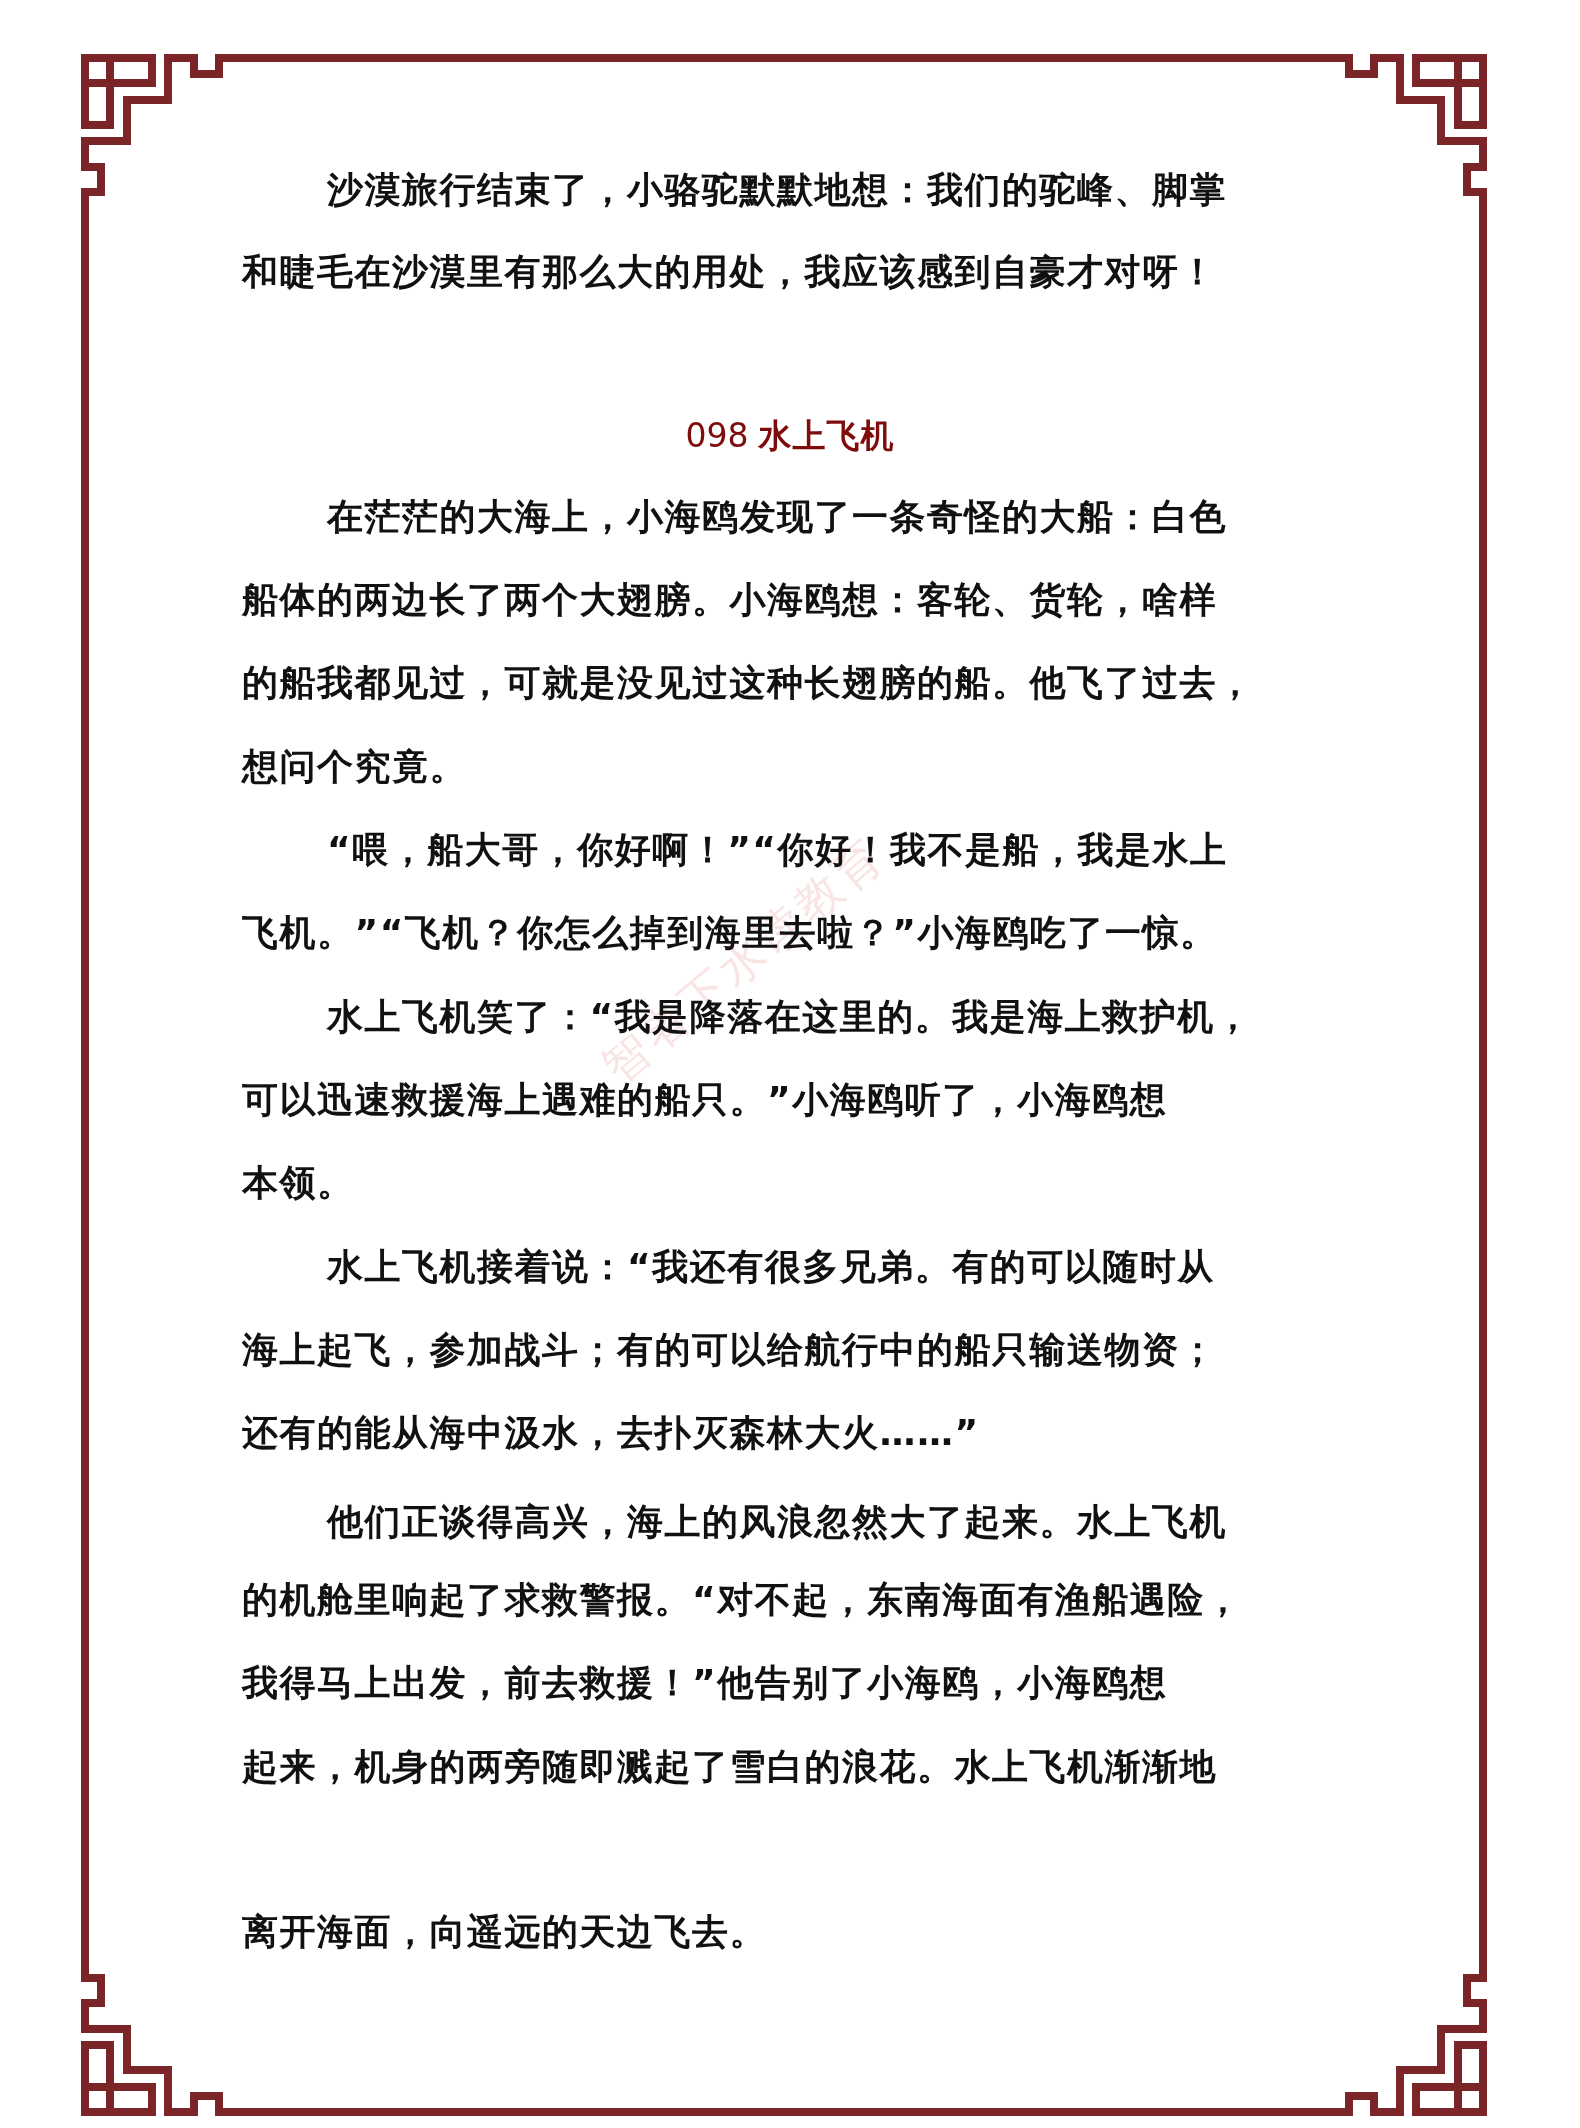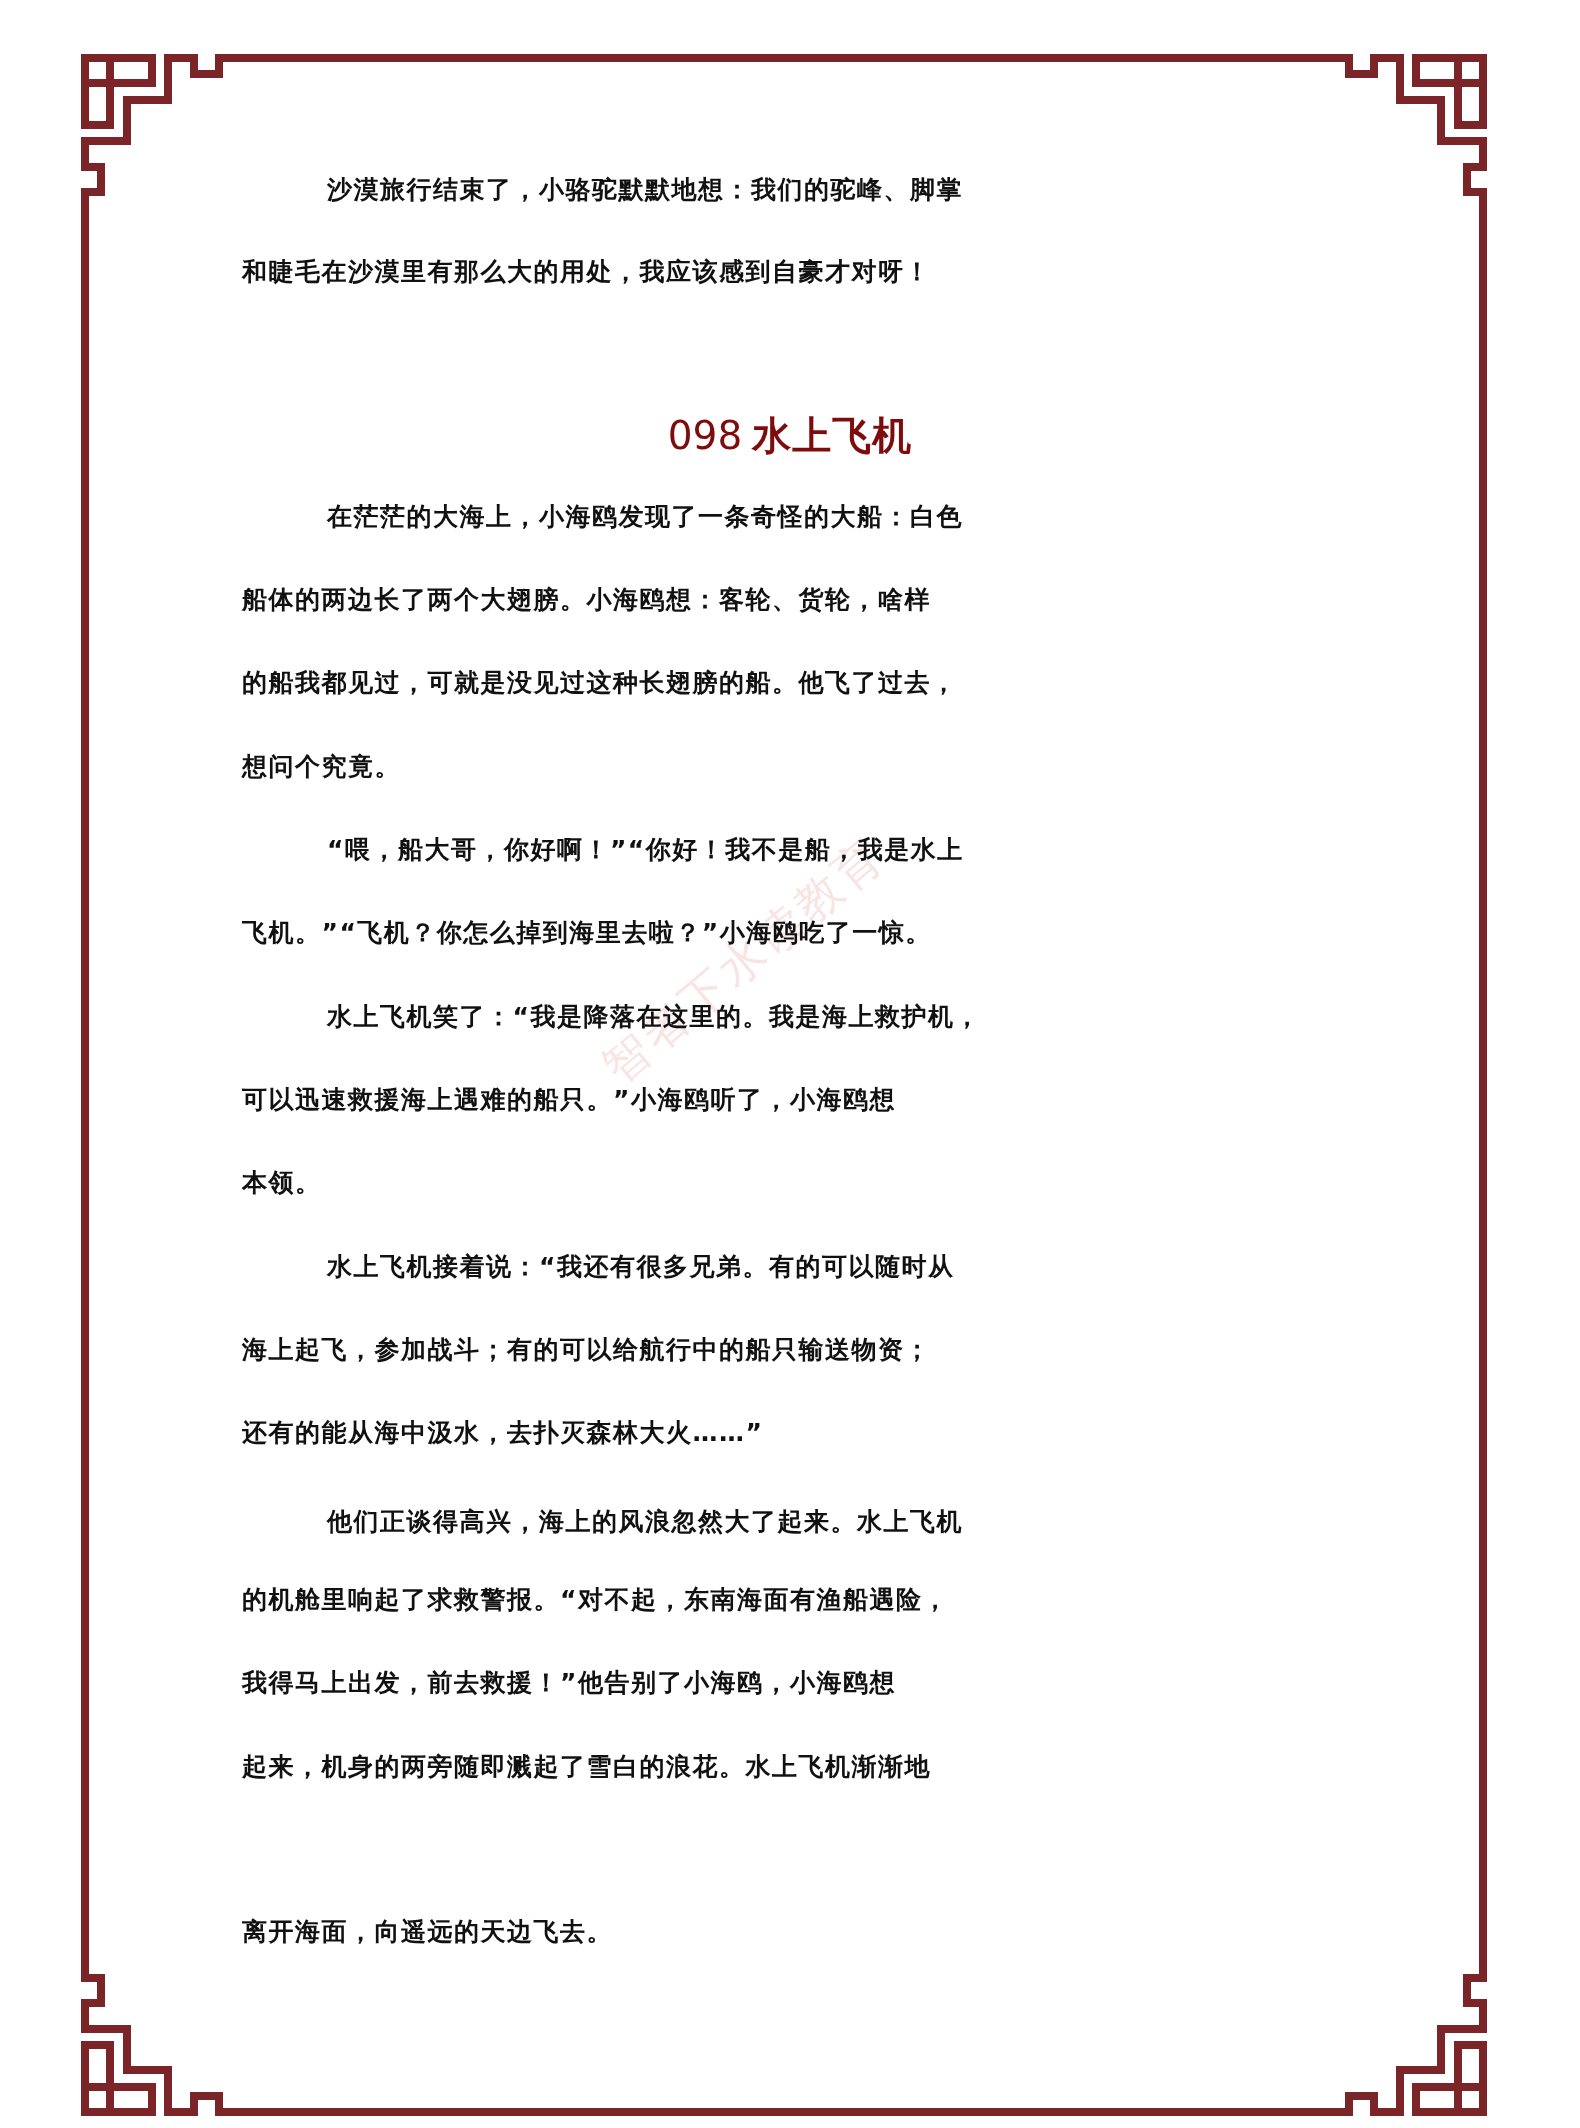--- a/index.html
+++ b/index.html
@@ -18,36 +18,36 @@
     position: absolute;
     left: 0; top: 0;
     width: 1580px; height: 2128px;
     pointer-events: none;
   }
   .line {
     position: absolute;
     left: 242px;
     height: 56px;
     line-height: 56px;
-    font-size: 25px;
+    font-size: 36px;
     font-weight: bold;
     color: #111111;
     white-space: nowrap;
     letter-spacing: 1.5px;
   }
   .line.indent { left: 327px; }
   .title {
     position: absolute;
     left: 0;
     width: 1580px;
     text-align: center;
     top: 408px;
     height: 56px;
     line-height: 56px;
-    font-size: 39px;
+    font-size: 33px;
     color: #7f0c0c;
     white-space: nowrap;
   }
   .title .num { font-weight: normal; margin-right: 10px; }
   .title .name { font-weight: bold; letter-spacing: 1px; }
   .watermark {
     position: absolute;
     left: 590px;
     top: 1050px;
     font-size: 46px;

